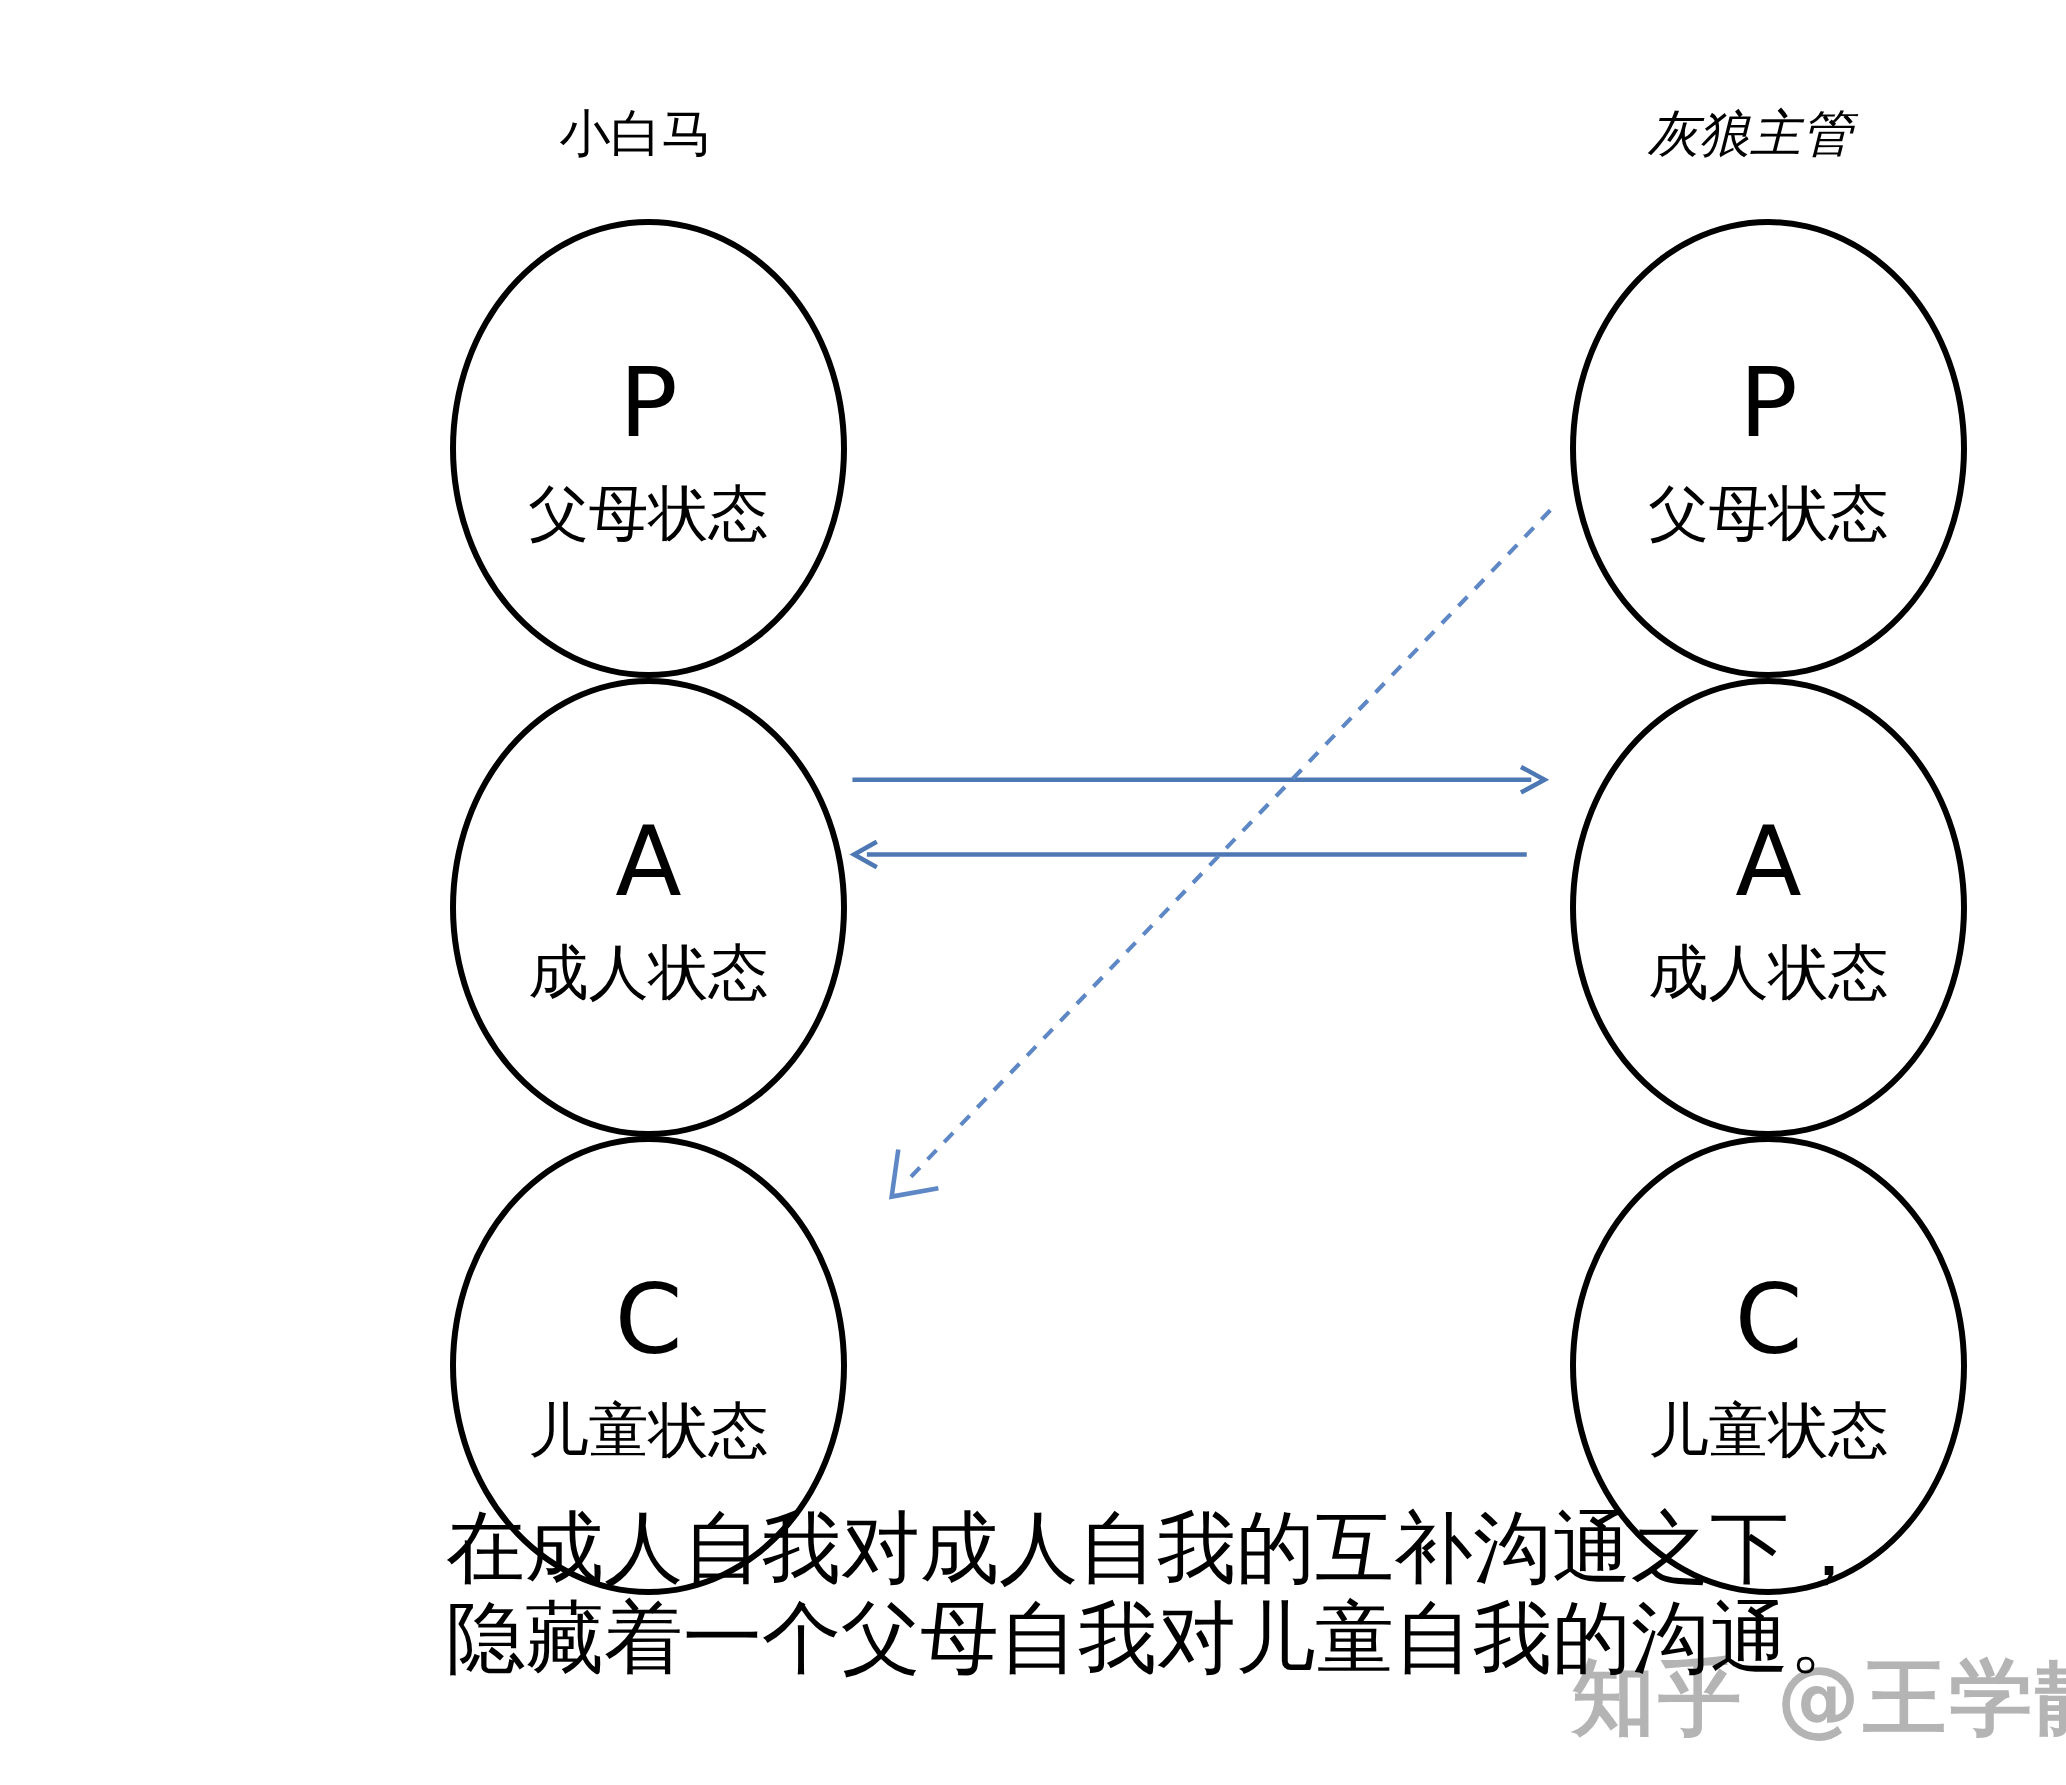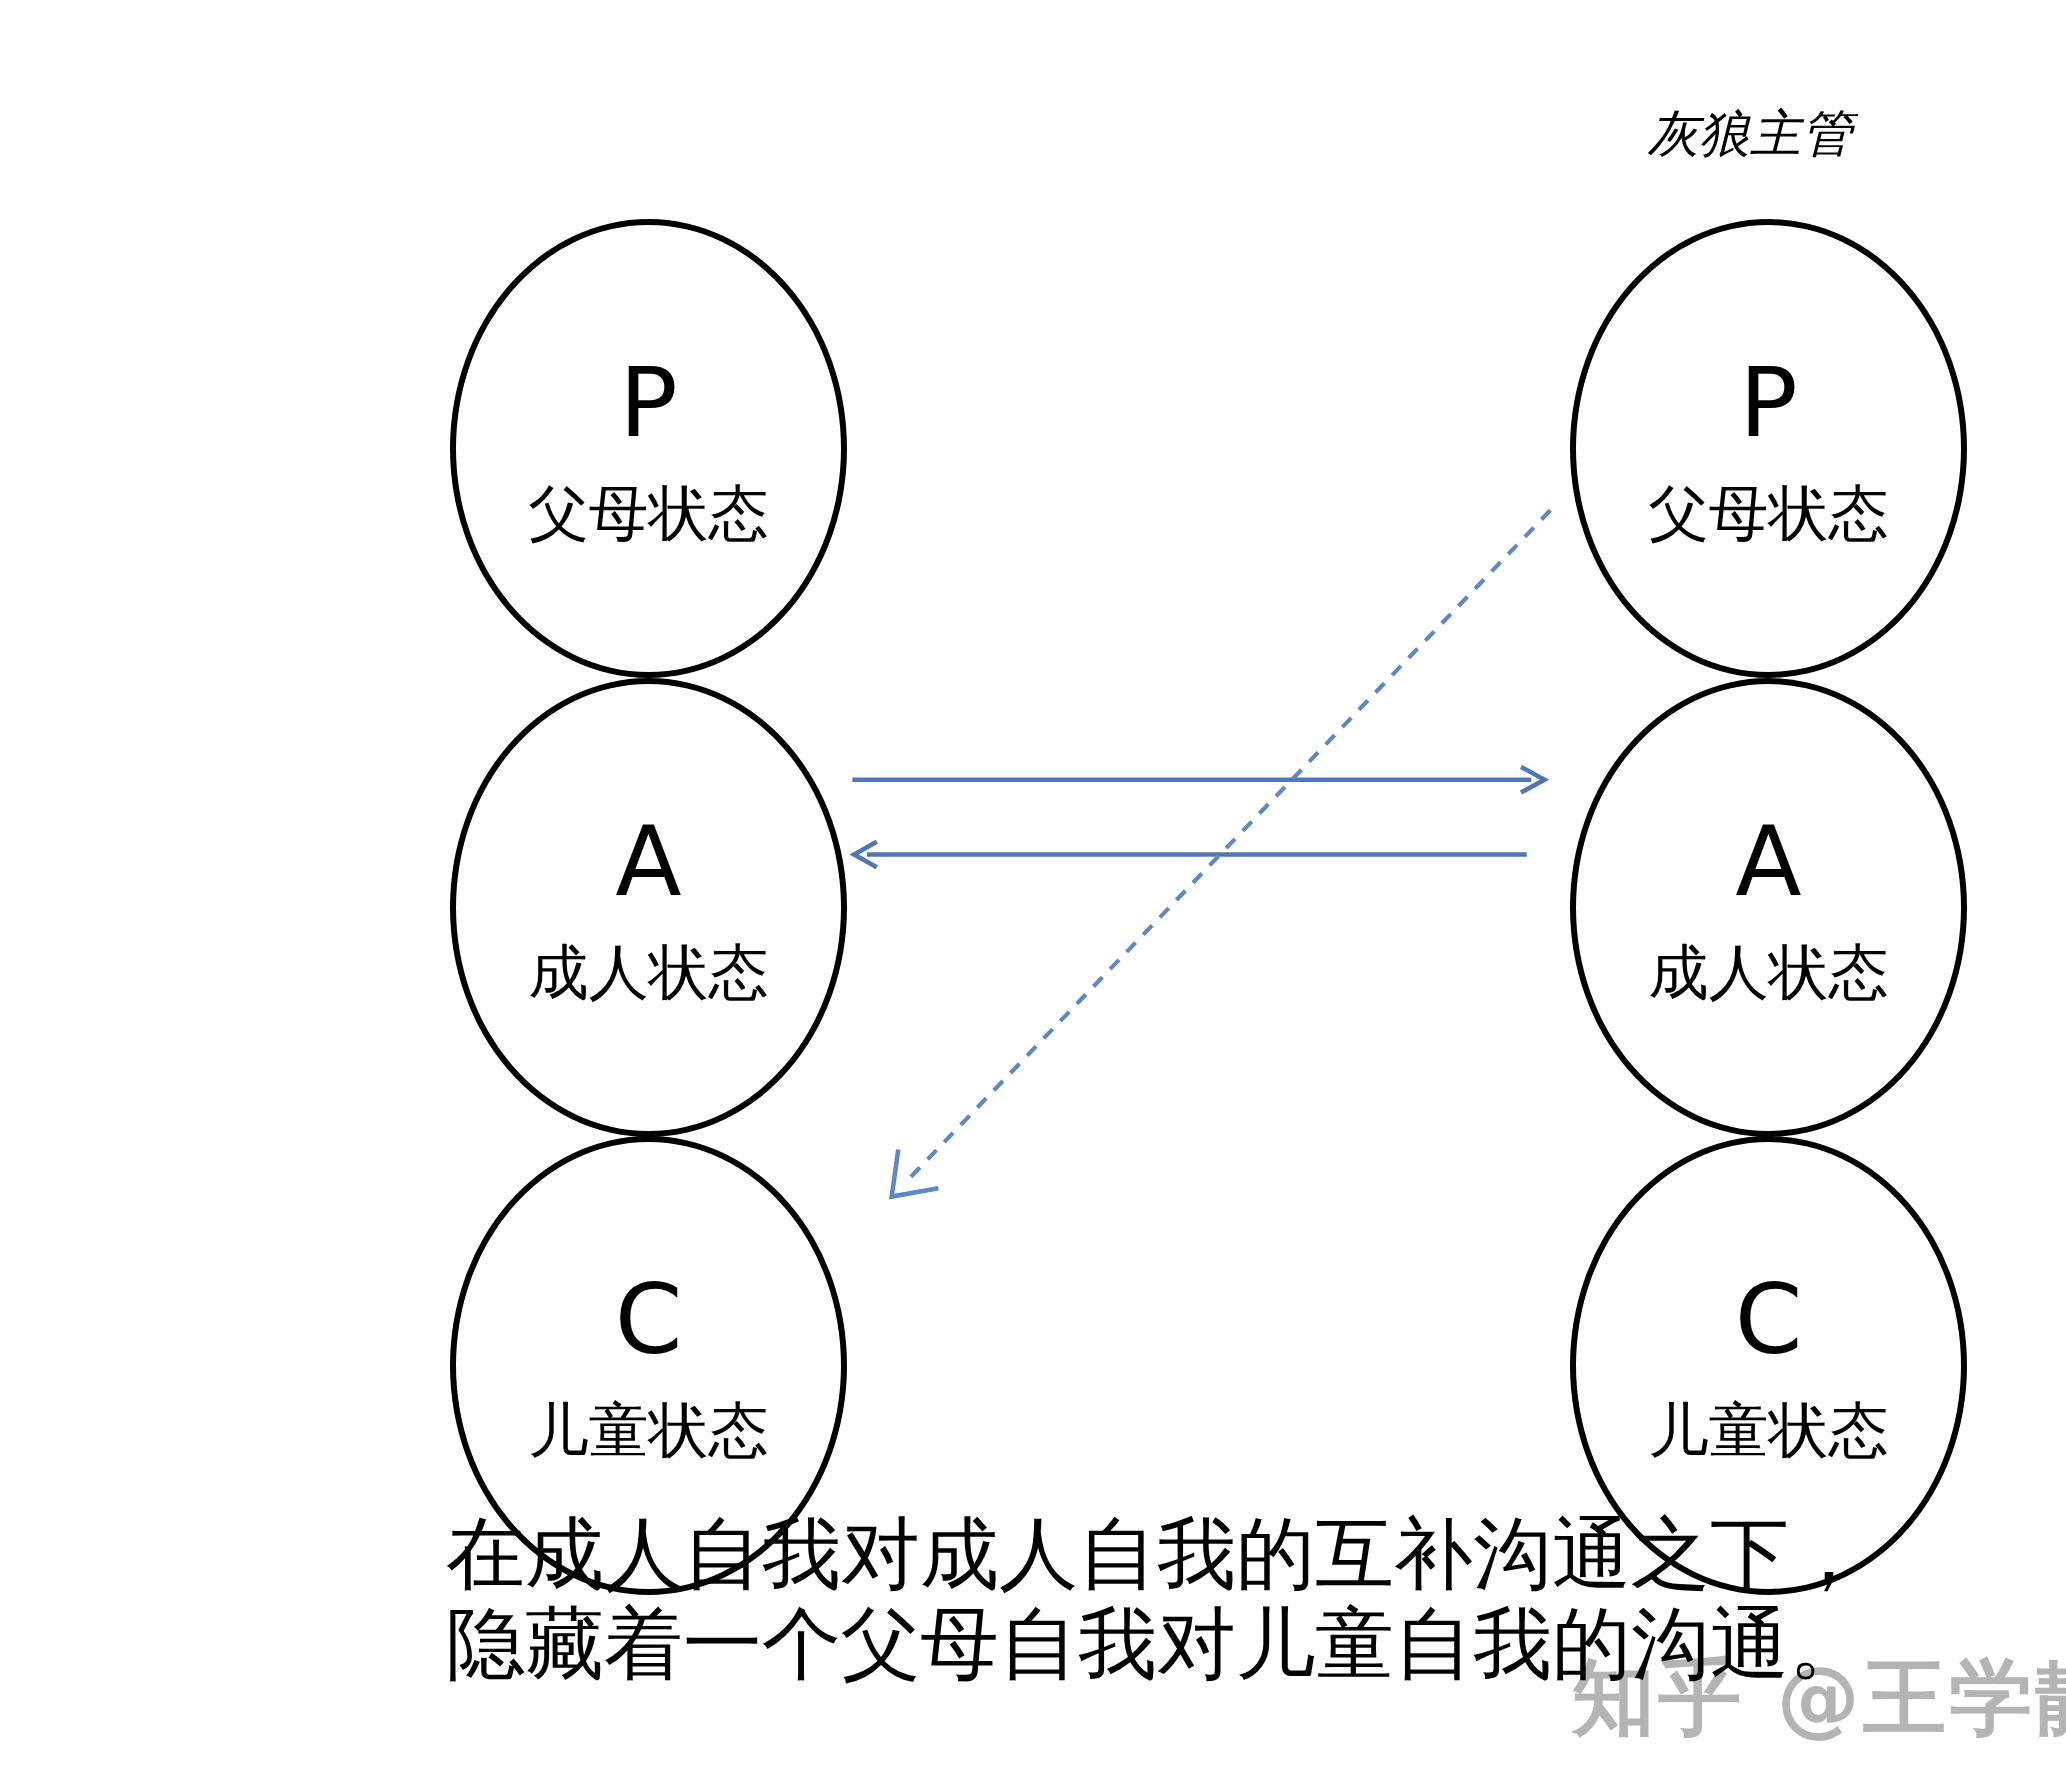--- a/index.html
+++ b/index.html
@@ -62,21 +62,21 @@
     left: 0; top: 0;
     width: 2380px;
     height: 1785px;
     z-index: 3;
     pointer-events: none;
   }
   .caption {
     position: absolute;
     left: 446px;
     top: 1509px;
-    font-family: Liberation Sans, sans-serif;
+    font-family: Liberation Mono, monospace;
     font-size: 79px;
     line-height: 90px;
     color: #000000;
     white-space: nowrap;
     z-index: 5;
   }
   .watermark {
     position: absolute;
     left: 1572px;
     top: 1643px;
@@ -92,20 +92,21 @@
        2.5px -2.5px 0 #ffffff,
       -2.5px  2.5px 0 #ffffff,
        2.5px  2.5px 0 #ffffff;
   }
 </style>
 </head>
 <body>
 
 <div class="canvas">
 
+  <div class="person-label left">小白马</div>
   <div class="person-label right">灰狼主管</div>
 
   <div class="ego-circle col-left row-p">
     <div class="ego-letter">P</div>
     <div class="ego-label">父母状态</div>
   </div>
   <div class="ego-circle col-left row-a">
     <div class="ego-letter">A</div>
     <div class="ego-label">成人状态</div>
   </div>

